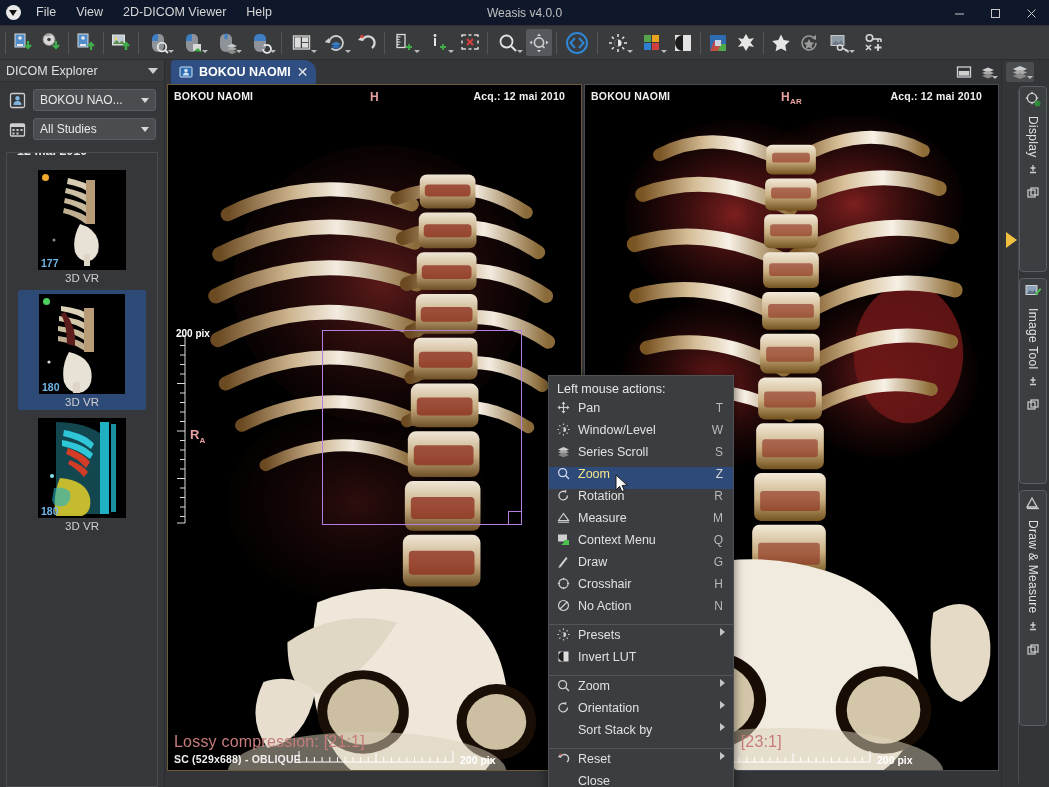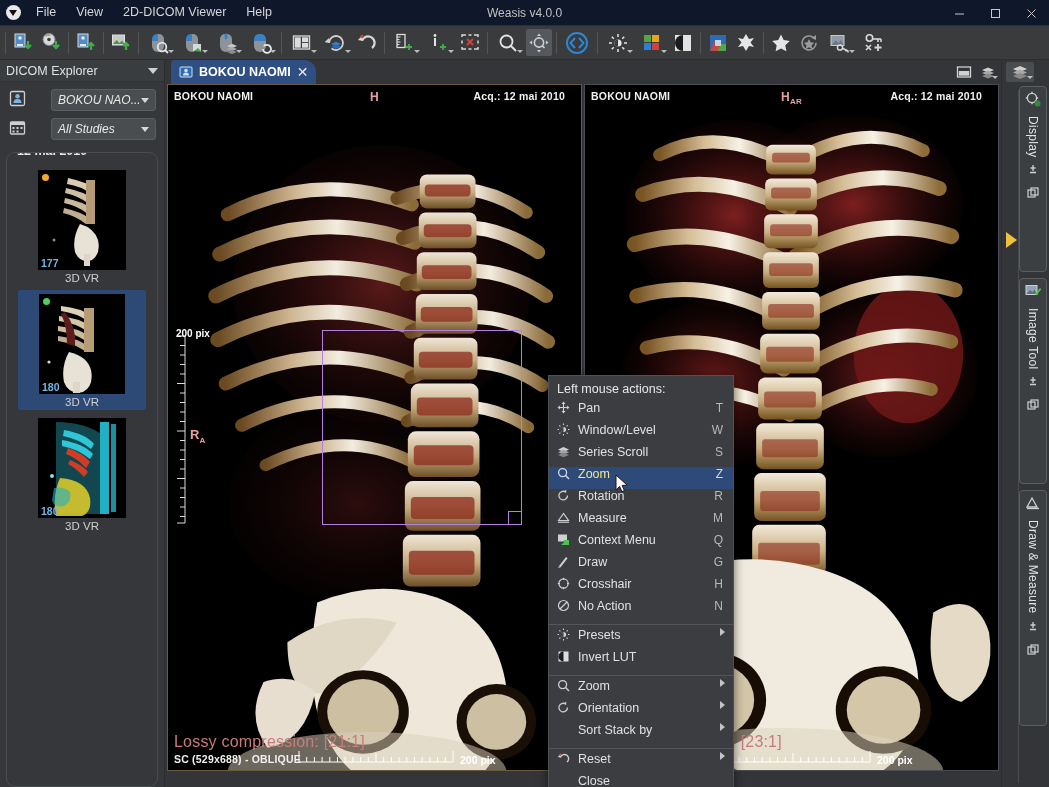--- a/index.html
+++ b/index.html
@@ -67,29 +67,29 @@
   .explorer {
     width: 165px; flex:0 0 165px; background:#35373a; display:flex; flex-direction:column;
     border-right:1px solid #2b2d2f;
   }
   .explorer-head {
     height: 22px; background:#3a3d40; display:flex; align-items:center; padding:0 6px;
     font-size:12.5px; color:#e0e0e0; justify-content:space-between;
     border-bottom:1px solid #2f3133;
   }
   .tri-down { width:0;height:0;border-left:5px solid transparent;border-right:5px solid transparent;border-top:6px solid #cfcfcf; }
-  .sel-row { display:flex; align-items:flex-start; gap:24px; padding: 7px 8px 0 8px; font-style: italic; }
+  .sel-row { display:flex; align-items:center; gap:6px; padding: 7px 8px 0 8px; }
   .sel-icon { width:19px; height:19px; flex:0 0 19px; display:flex; align-items:center; justify-content:center; }
   .combo {
     flex:1 1 auto; height:22px; background:#4a4d50; border:1px solid #5a5d61; border-radius:3px;
     display:flex; align-items:center; padding:0 6px; font-size:12px; color:#e8e8e8; justify-content:space-between;
   }
   .combo .tri { width:0;height:0;border-left:4px solid transparent;border-right:4px solid transparent;border-top:5px solid #d8d8d8; }
   .study-group {
-    margin: 12px 6px 0 6px; border:1px solid #4a4d50; border-radius:9px; position:relative;
+    margin: 12px 6px 0 6px; border:1px solid #4a4d50; border-radius:0; position:relative;
     padding: 10px 4px 6px 4px; flex:1 1 auto; overflow:hidden;
   }
   .study-label {
     position:absolute; top:-9px; left:6px; background:#35373a; padding:0 4px;
     font-size:12.5px; font-weight:bold; color:#e6e6e6;
   }
   .thumb {
     margin: 3px auto 4px auto; width:128px; padding:4px 0 2px 0; border-radius:2px;
     display:flex; flex-direction:column; align-items:center;
   }

